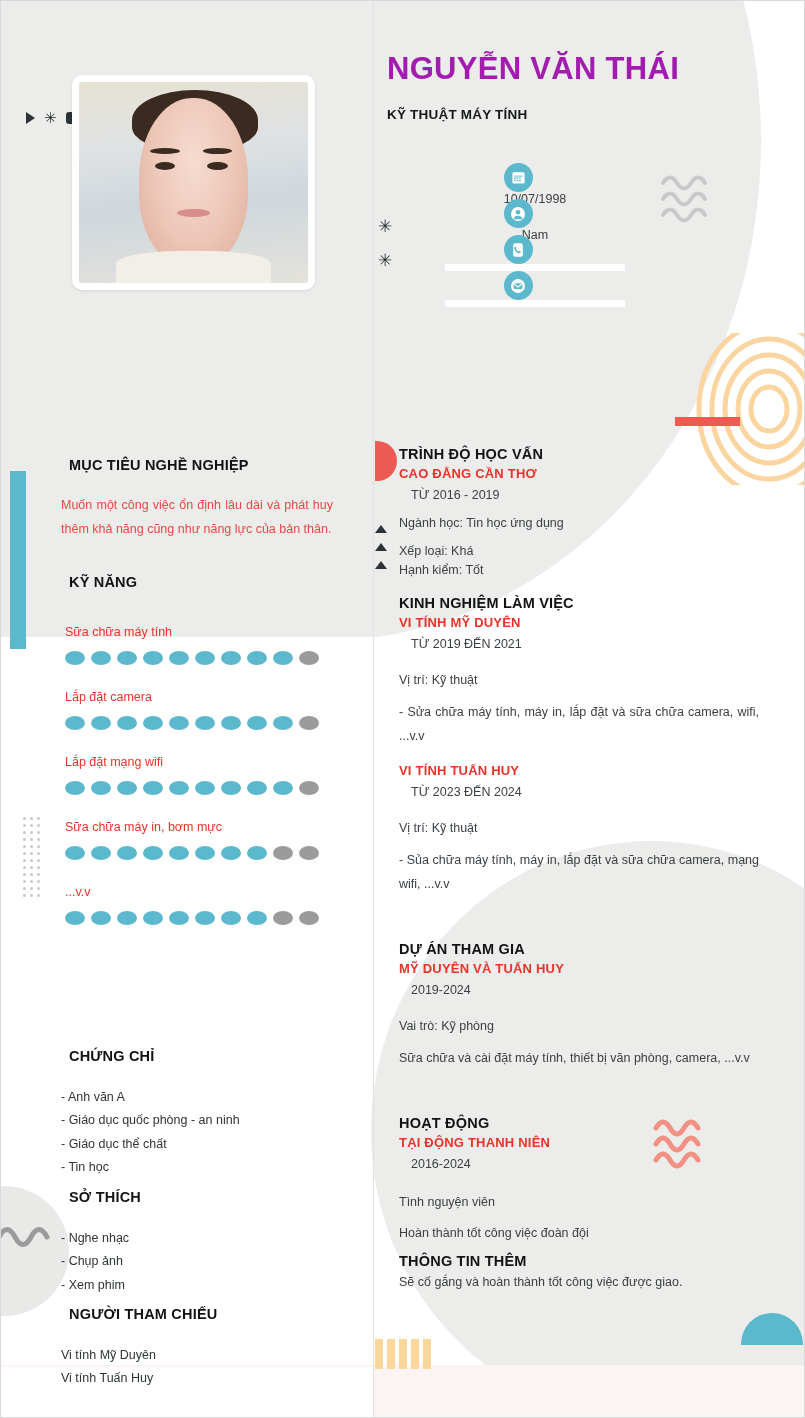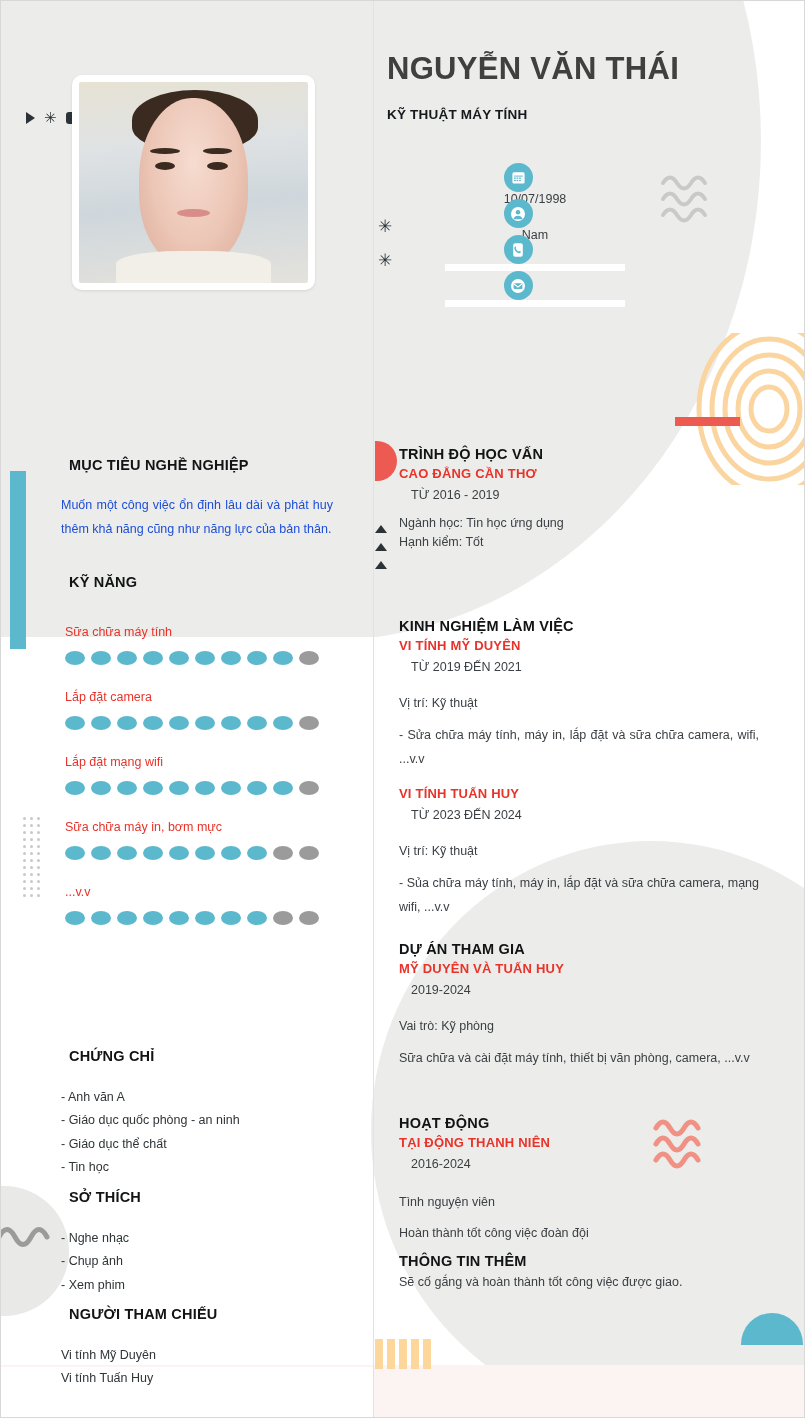--- a/index.html
+++ b/index.html
@@ -184,21 +184,21 @@
   .photo .shirt {
     position: absolute; left: 16%; bottom: 0;
     width: 68%; height: 16%;
     background: #f2efe9; border-radius: 40% 40% 0 0;
   }
 
   .name {
     position: absolute; left: 386px; top: 50px;
     width: 400px;
     font-size: 31px; font-weight: 700; letter-spacing: .3px;
-    color: #404040; z-index: 5;
+    color: #a21caf; z-index: 5;
   }
   .job-title {
     position: absolute; left: 386px; top: 106px;
     font-size: 13.5px; font-weight: 700; letter-spacing: .2px;
     color: #15191c; z-index: 5;
   }
 
   .contact-list { position: absolute; left: 410px; top: 162px; z-index: 5; }
   .contact-row {
     display: flex; align-items: center;
@@ -224,21 +224,21 @@
 
   
   .lcol { position: absolute; left: 0; top: 0; width: 372px; z-index: 5; }
   .sec-h {
     font-size: 14.5px; font-weight: 700; color: #111315;
     letter-spacing: .2px;
   }
   .objective-h { position: absolute; left: 68px; top: 456px; }
   .objective-p {
     position: absolute; left: 60px; top: 492px; width: 272px;
-    font-size: 12.5px; line-height: 1.92; color: #1d4ed8;
+    font-size: 12.5px; line-height: 1.92; color: #ef4444;
     text-align: justify;
   }
   .skills-h { position: absolute; left: 68px; top: 573px; }
 
   .skills { position: absolute; left: 64px; top: 624px; width: 280px; }
   .skill { margin-bottom: 25px; }
   .skill-label {
     font-size: 12.5px; color: #e8332a; margin-bottom: 12px;
   }
   .dots { display: flex; gap: 6px; }
@@ -268,21 +268,21 @@
     margin-top: 4px;
   }
   .r-date { font-size: 12.5px; color: #3a3f43; margin-top: 7px; margin-left: 12px; }
   .r-line { font-size: 12.5px; color: #3a3f43; margin-top: 14px; }
   .r-para {
     font-size: 12.5px; color: #3a3f43; line-height: 1.95;
     margin-top: 13px; text-align: justify;
   }
   .blk { position: absolute; width: 360px; }
   .blk-edu  { top: 445px; }
-  .blk-exp  { top: 617px; }
+  .blk-exp  { top: 594px; }
   .blk-proj { top: 940px; }
   .blk-act  { top: 1114px; }
   .blk-more { top: 1252px; }
 
   .tri-marks { position: absolute; left: 374px; top: 524px; z-index: 4; }
   .tri-marks i {
     display: block; margin-bottom: 10px;
     width: 0; height: 0;
     border-bottom: 8px solid #2b3338;
     border-left: 6px solid transparent;
@@ -588,20 +588,21 @@
       <i></i>
   </div>
 
   <div class="rcol">
 
     <div class="blk blk-edu">
       <div class="r-h">TRÌNH ĐỘ HỌC VẤN</div>
       <div class="r-sub">CAO ĐẲNG CẦN THƠ</div>
       <div class="r-date">TỪ 2016 - 2019</div>
       <div class="r-line">Ngành học: Tin học ứng dụng</div>
+      <div class="r-line">Xếp loại: Khá</div>
       <div class="r-line" style="margin-top:5px">Hạnh kiểm: Tốt</div>
     </div>
 
     <div class="blk blk-exp">
       <div class="r-h">KINH NGHIỆM LÀM VIỆC</div>
 
       <div>
         <div class="r-sub">VI TÍNH MỸ DUYÊN</div>
         <div class="r-date">TỪ 2019 ĐẾN 2021</div>
         <div class="r-line" style="margin-top:22px">Vị trí: Kỹ thuật</div>

